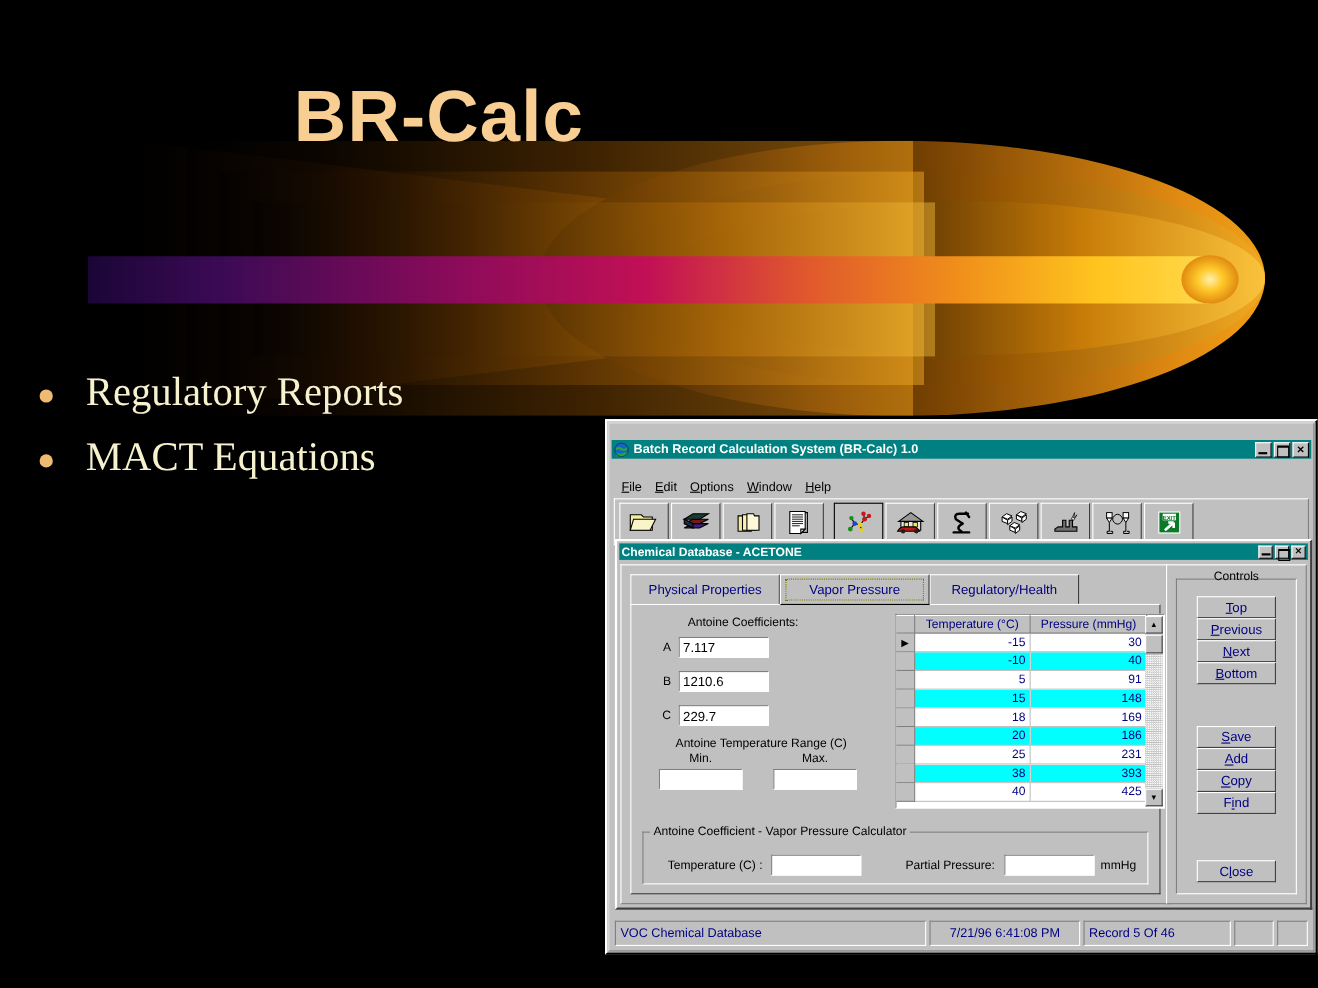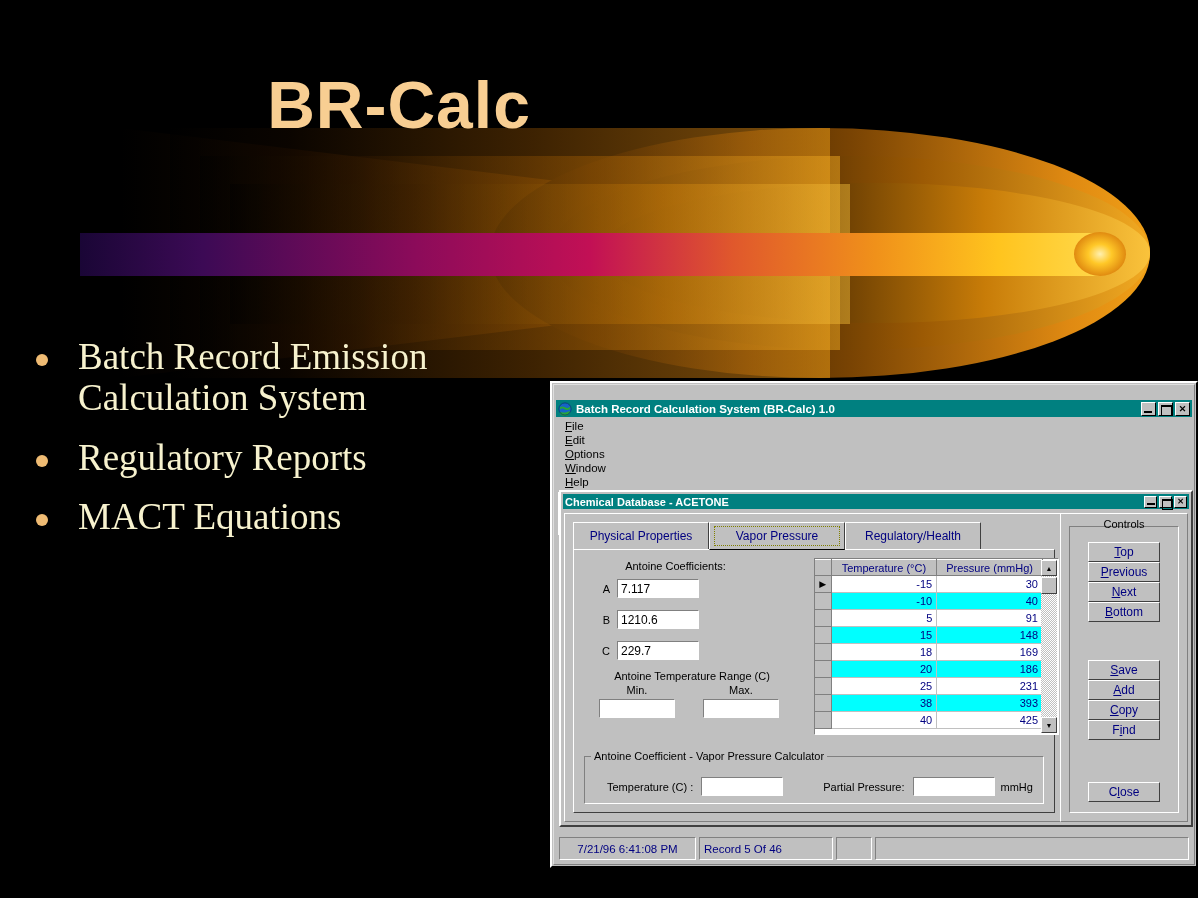--- a/index.html
+++ b/index.html
@@ -52,21 +52,21 @@
     width:15px; height:14px; background:#C0C0C0; color:#000;
     border-top:1px solid #FFF; border-left:1px solid #FFF;
     border-right:1px solid #000; border-bottom:1px solid #000;
     font-size:9px; font-weight:bold; line-height:12px; text-align:center;
     font-family:"Liberation Sans", sans-serif; position:relative;
   }
   .tb-btn.small { width:13px; height:12px; line-height:10px; font-size:8px; }
   .glyph-min::after { content:""; position:absolute; left:2px; bottom:2px; width:8px; height:2px; background:#000; }
   .glyph-max::after { content:""; position:absolute; left:2px; top:2px; width:9px; height:8px; border:1px solid #000; border-top-width:2px; }
 
-  .menubar { display:flex; gap:2px; padding:3px 4px 2px 6px; font-size:11.5px; color:#000;flex-direction:column; }
+  .menubar { display:flex; gap:2px; padding:20px 4px 2px 6px; font-size:11.5px; color:#000; }
   .menubar > div { padding:0 5px; white-space:nowrap; }
   .menubar u { text-decoration:underline; }
 
   .toolbar {
     margin:2px 4px 0 4px; height:44px; display:flex; align-items:center; gap:2px;
     padding:3px 4px;
     border-top:1px solid #FFF; border-left:1px solid #FFF;
     border-right:1px solid #808080; border-bottom:1px solid #808080;
   }
   .tbtn {
@@ -236,24 +236,20 @@
   <rect x="170" y="56" width="620" height="140" fill="url(#tailFade3)" opacity="0.45"></rect>
   <path d="M 20,105 L 1040,105 L 1040,148 L 20,148 Z" fill="url(#streak)"></path>
   <ellipse cx="1040" cy="126" rx="26" ry="22" fill="url(#head)"></ellipse>
 </svg>
 
 <div id="slide-title">BR-Calc</div>
 
 <div id="bullets">
   <div class="bullet">
     <span class="bullet-dot"></span>
-    <span class="bullet-text">Batch Record Emission Calculation System</span>
-  </div>
-  <div class="bullet">
-    <span class="bullet-dot"></span>
     <span class="bullet-text">Regulatory Reports</span>
   </div>
   <div class="bullet">
     <span class="bullet-dot"></span>
     <span class="bullet-text">MACT Equations</span>
   </div>
 </div>
 
 <div id="app">
  <div id="app-inner">
@@ -563,20 +559,21 @@
           <div class="ctlbtn">
                 <span>C<u>l</u>ose</span>
               </div>
         </div>
       </div>
 
     </div>
   </div>
 
   <div id="statusbar">
+    <div class="statcell" style="flex:0 0 283px;">VOC Chemical Database</div>
     <div class="statcell" style="flex:0 0 137px;justify-content:center;">7/21/96 6:41:08 PM</div>
     <div class="statcell" style="flex:0 0 134px;">Record 5 Of 46</div>
     <div class="statcell" style="flex:0 0 36px;"></div>
     <div class="statcell" style="flex:1 1 auto;"></div>
   </div>
 
  </div>
 </div>
 
 </body></html>

